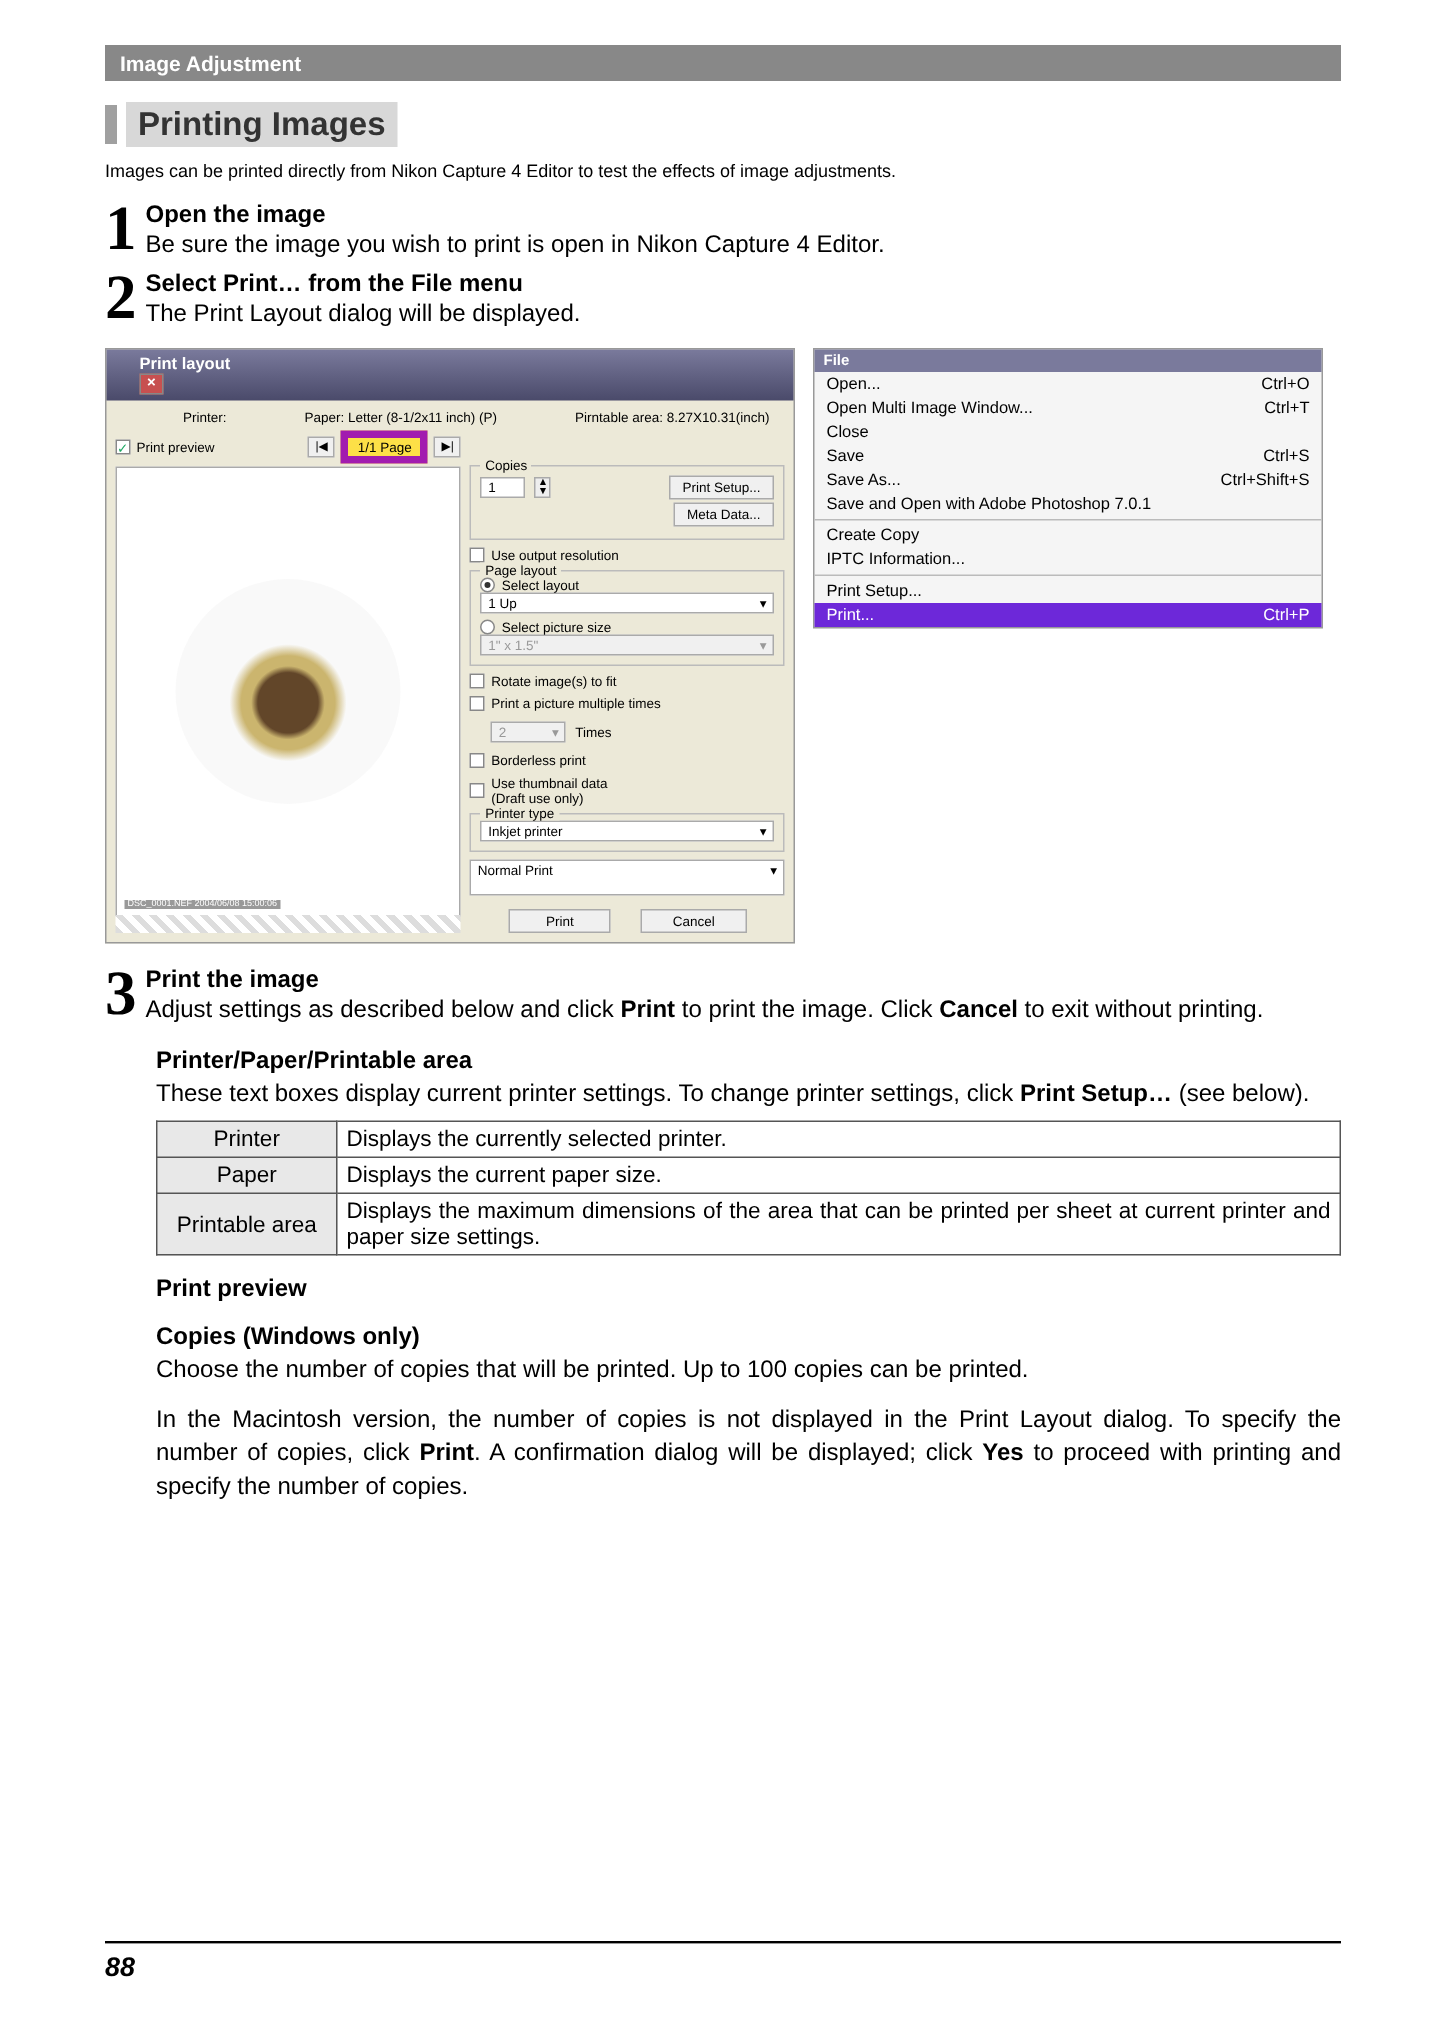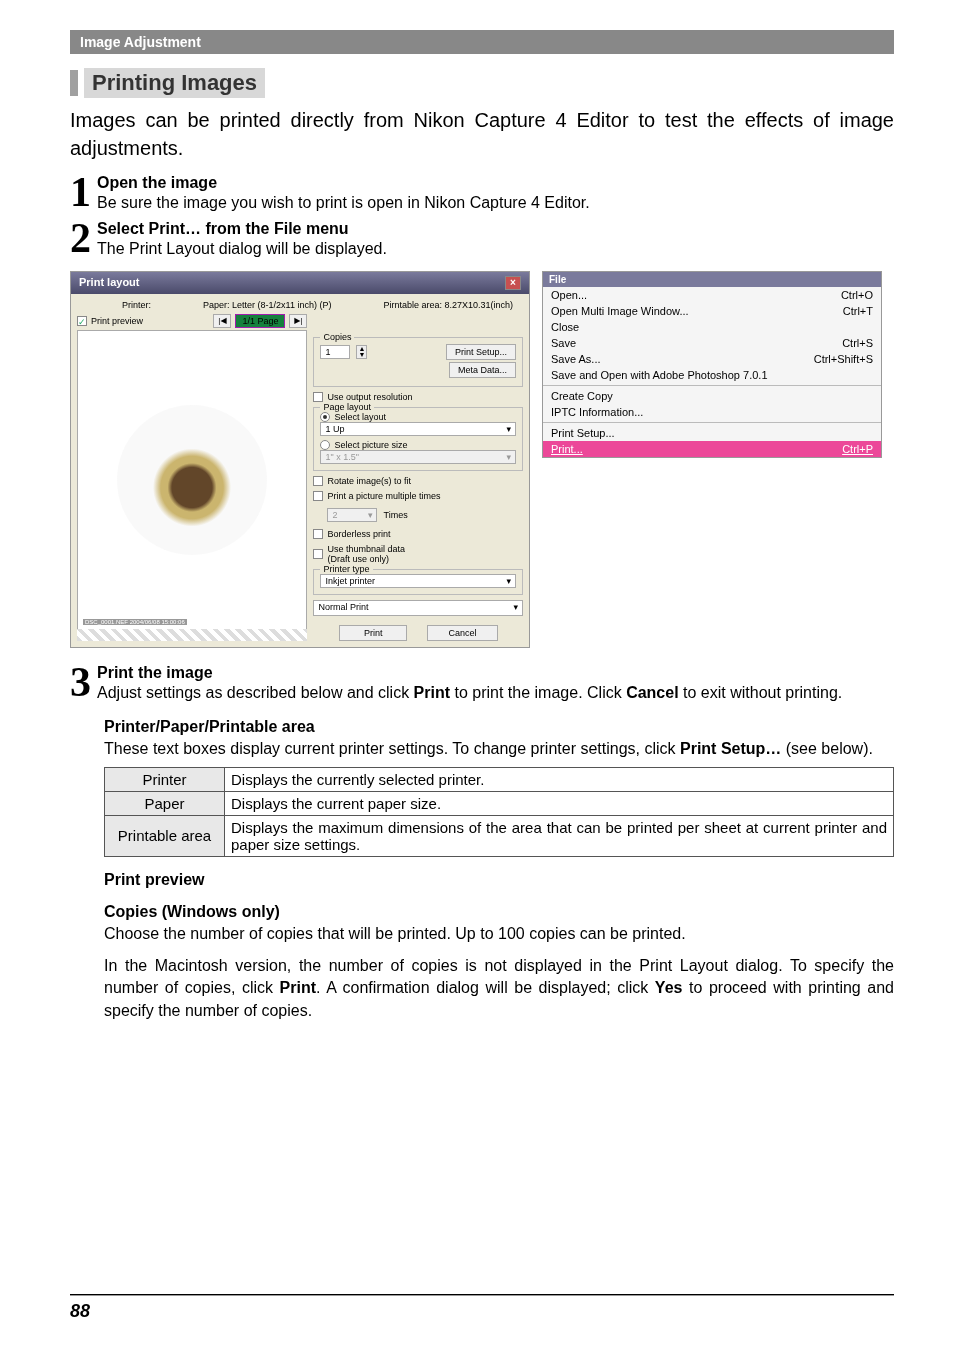--- a/index.html
+++ b/index.html
@@ -32,21 +32,21 @@
       margin-right: 6px;
     }
     .section-title {
       background: #d8d8d8;
       color: #333;
       font-size: 22px;
       font-weight: bold;
       padding: 2px 8px;
     }
     .intro-text {
-      font-size: 20px;
+      font-size: 12px;
       line-height: 1.4;
       margin-bottom: 12px;
       text-align: justify;
     }
     .step {
       display: flex;
       align-items: flex-start;
       margin-bottom: 6px;
     }
     .step-num {
@@ -68,25 +68,26 @@
     
     .dialog {
       width: 460px;
       border: 1px solid #999;
       font-size: 10px;
       background: #ece9d8;
     }
     .dialog-title {
       background: linear-gradient(#7a7a9c, #4a4a6a);
       color: #fff;
-      padding: 4px 8px;
+      padding: 4px 22px;
       font-weight: bold;
       font-size: 11px;
       display: flex;
       justify-content: space-between;
+      flex-direction: column;
     }
     .dialog-close {
       background: #c75050;
       color: #fff;
       width: 16px;
       height: 14px;
       text-align: center;
       font-size: 10px;
       border: 1px solid #888;
       line-height: 12px;
@@ -112,22 +113,22 @@
     .preview-row1 .nav-btn {
       border: 1px solid #aaa;
       background: #f0f0f0;
       width: 18px;
       height: 14px;
       text-align: center;
       font-size: 8px;
       line-height: 12px;
     }
     .preview-row1 .page-info {
-      border: 1px solid #a21caf;
-      background: #15803d;
+      border: 5px solid #a21caf;
+      background: #fde047;
       padding: 1px 6px;
     }
     .preview-area {
       background: #fff;
       border: 1px solid #aaa;
       height: 300px;
       display: flex;
       align-items: center;
       justify-content: center;
       position: relative;
@@ -170,21 +171,21 @@
     .dialog-buttons { display: flex; gap: 20px; justify-content: center; margin-top: 4px; }
     
     .file-menu {
       width: 340px;
       border: 1px solid #999;
       font-size: 11px;
       background: #f5f5f5;
     }
     .file-menu-title { background: #7a7a9c; color: #fff; padding: 2px 6px; font-size: 10px; font-weight: bold; }
     .file-menu-item { display: flex; justify-content: space-between; padding: 2px 8px; }
-    .file-menu-item.hl { background: #ec4899; color: #fff; text-decoration: underline; }
+    .file-menu-item.hl { background: #6d28d9; color: #fff; }
     .file-menu-sep { border-top: 1px solid #bbb; margin: 2px 0; }
     
     .subsection { margin: 14px 0 0 34px; }
     .sub-title { font-weight: bold; font-size: 16px; margin-bottom: 2px; }
     .sub-text { font-size: 16px; line-height: 1.4; text-align: justify; }
     .settings-table {
       width: 100%;
       border-collapse: collapse;
       margin-top: 6px;
       font-size: 15px;

